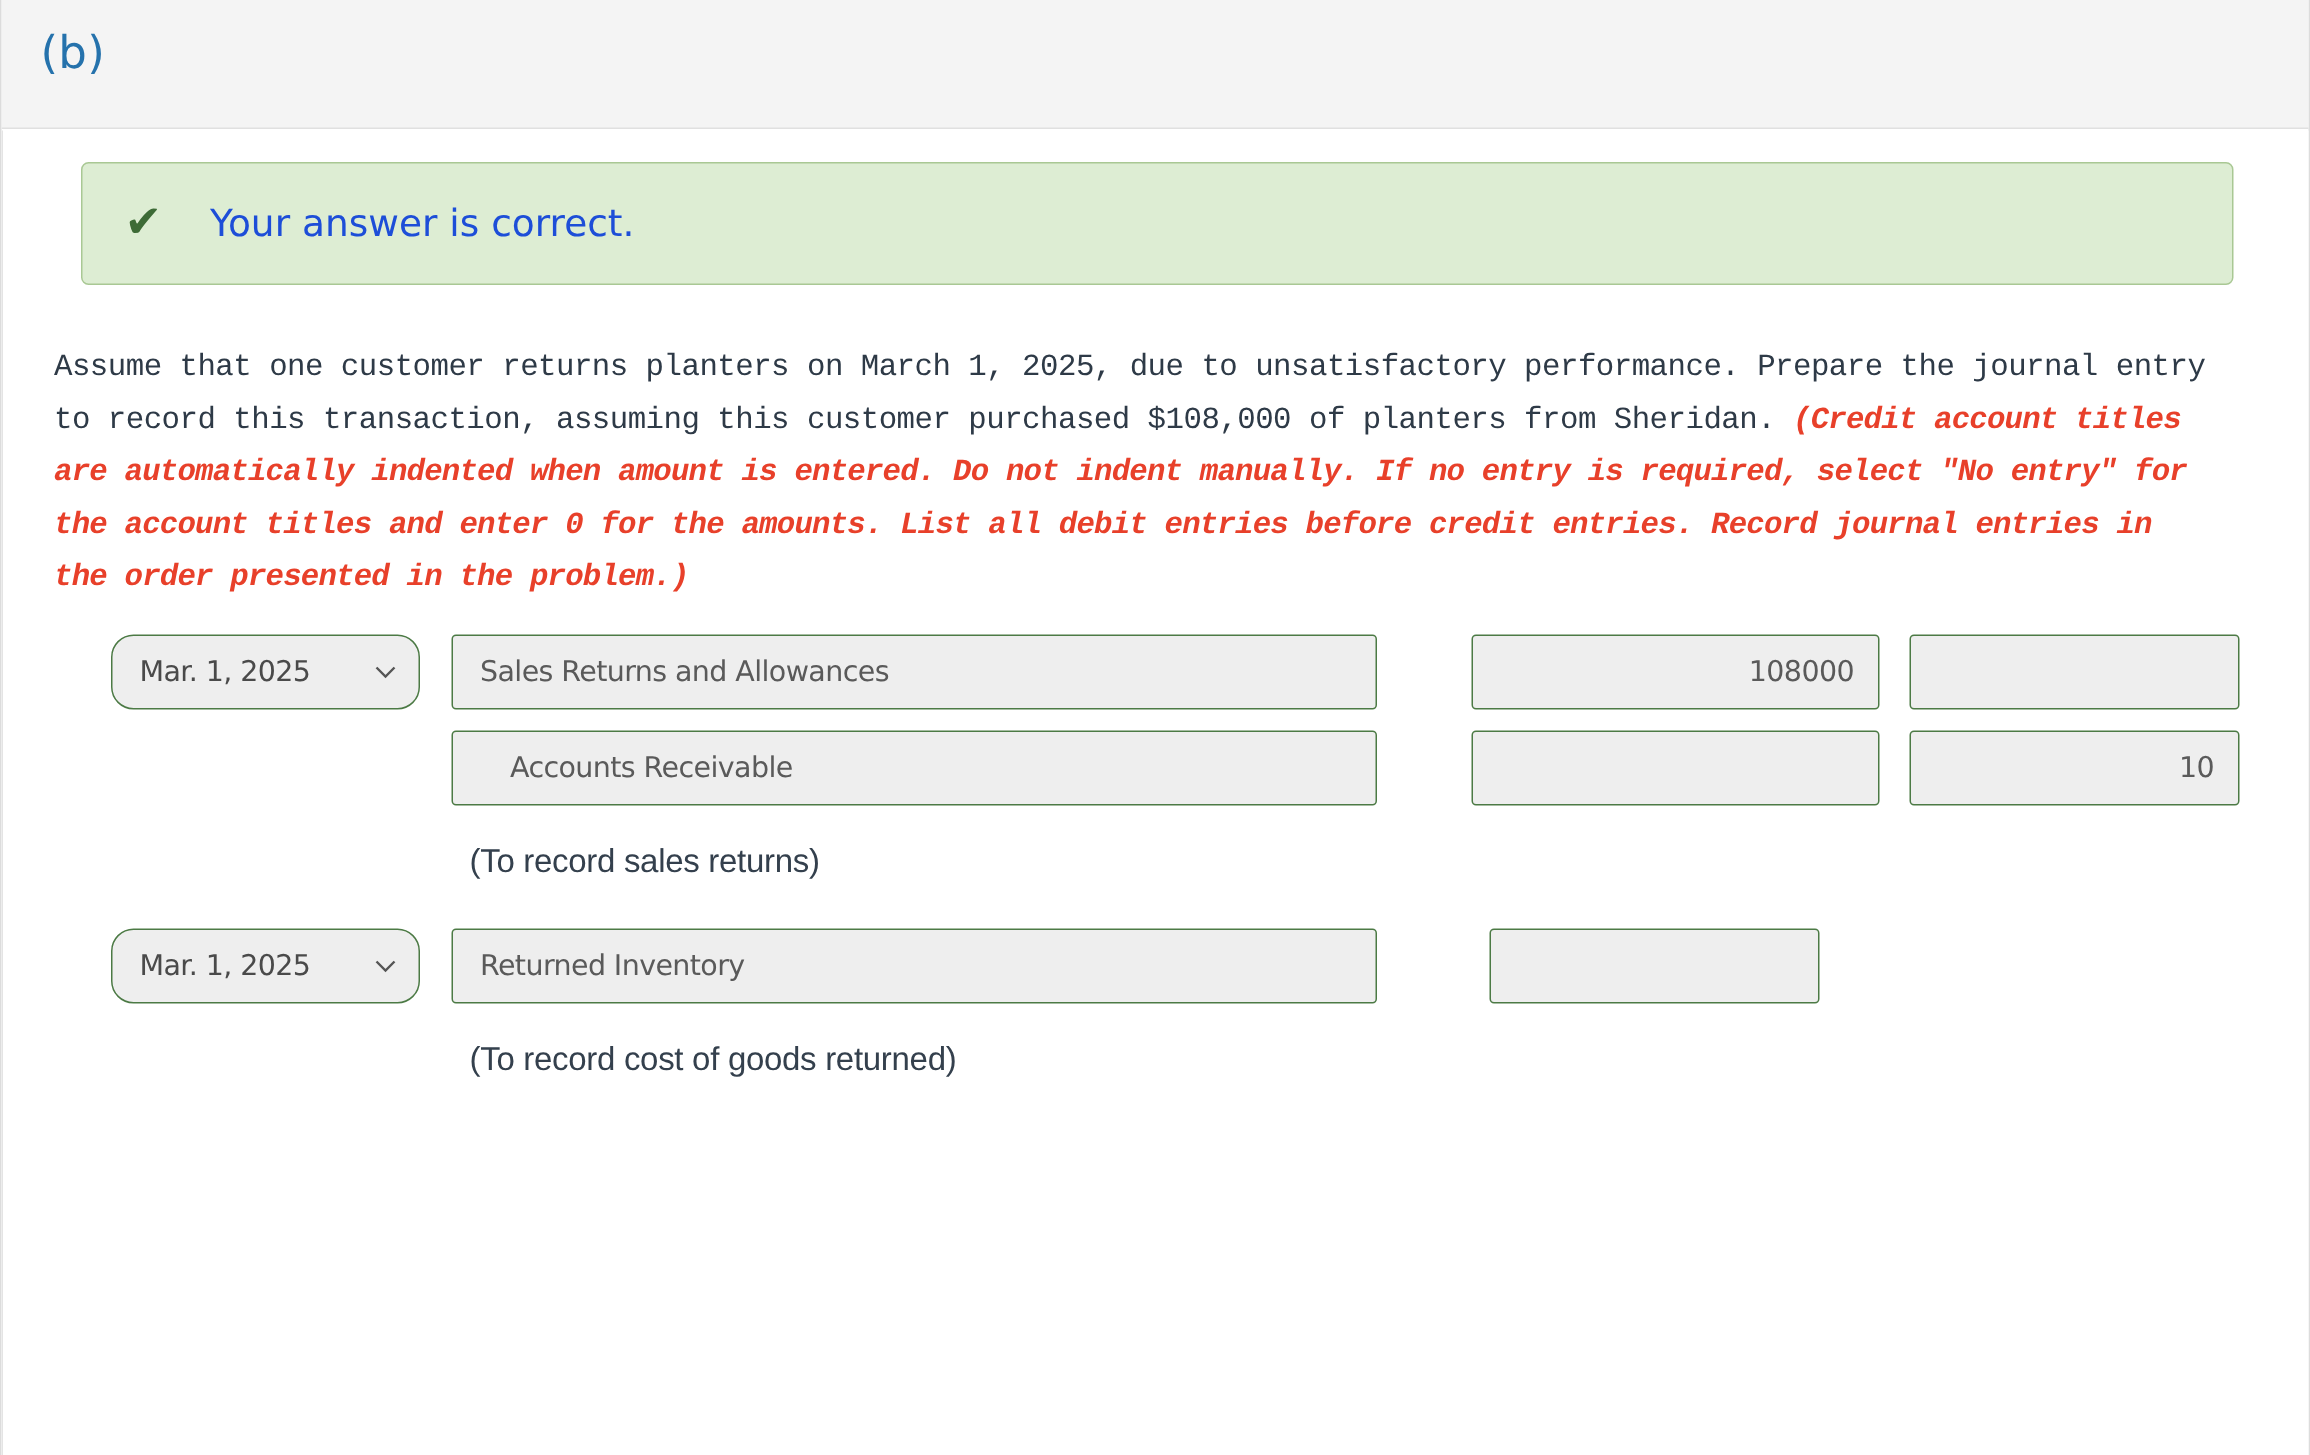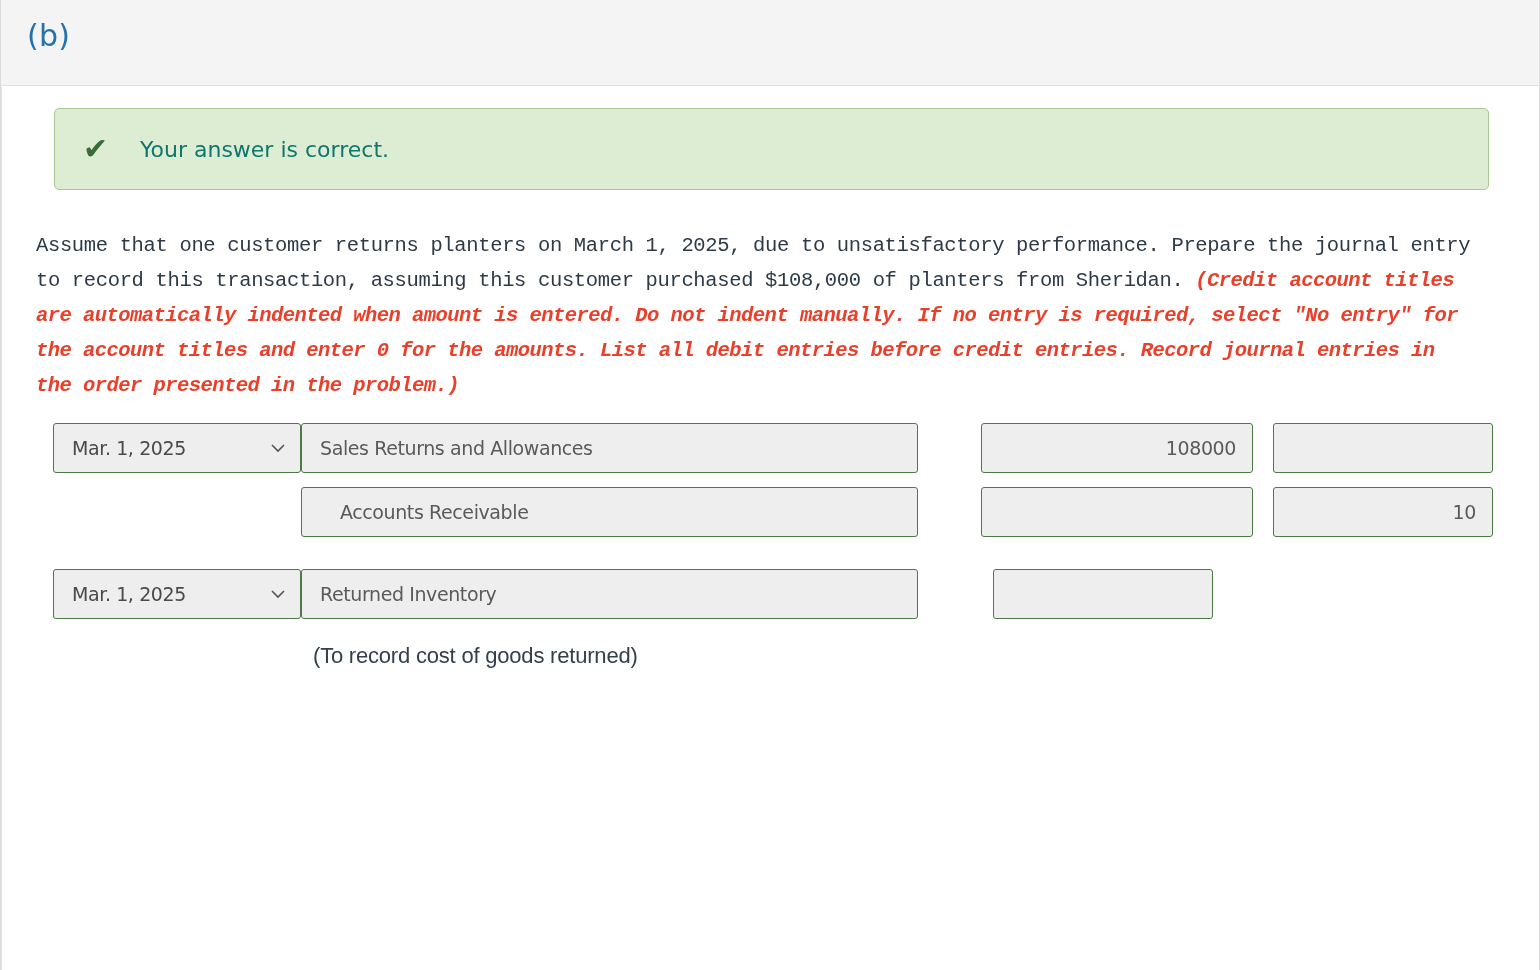--- a/index.html
+++ b/index.html
@@ -72,22 +72,22 @@
     line-height: 1;
     color: #3d6b36;
     font-family: "DejaVu Sans", sans-serif;
     font-weight: 700;
   }
   .banner-text {
     position: absolute;
     left: 85px;
     top: 50%;
     transform: translateY(-50%);
-    font-size: 22px;
-    color: #0f766e;
+    font-size: 25px;
+    color: #1d4ed8;
     font-family: "DejaVu Sans", sans-serif;
     white-space: nowrap;
   }
 
   
   .question {
     position: absolute;
     left: 34px;
     top: 141px;
     width: 1440px;
@@ -134,25 +134,25 @@
     align-items: flex-start;
     margin-top: 14px;
   }
   .cell-date   { width: 248px; display: flex; justify-content: center; }
   .cell-acct   { width: 676px; display: flex; justify-content: flex-start; align-items: center; }
   .cell-debit  { width: 280px; display: flex; justify-content: center; }
   .cell-credit { width: 220px; display: flex; justify-content: center; margin-left: 16px; }
 
   
   .sel {
-    width: 248px;
+    width: 206px;
     height: 50px;
     background: #eeeeee;
     border: 1px solid #4c7a45;
-    border-radius: 3px;
+    border-radius: 15px;
     display: flex;
     align-items: center;
     padding: 0 14px 0 18px;
     font-family: "DejaVu Sans", sans-serif;
     font-size: 19px;
     color: #4a4a4a;
     letter-spacing: -0.4px;
     justify-content: space-between;
   }
   .chev {
@@ -253,20 +253,28 @@
             <span></span>
           </div>
         </div>
         <div class="cell-credit">
           <div class="inp inp-amt-credit">
             <span>10</span>
           </div>
         </div>
       </div>
 
+      <div class="jrow explainrow">
+        <div class="cell-date"></div>
+        <div class="cell-acct">
+          <div class="explain">(To record sales returns)</div>
+        </div>
+        <div class="cell-debit"></div>
+        <div class="cell-credit"></div>
+      </div>
 
       <div class="jrow entry-gap">
         <div class="cell-date">
           <div class="sel">
             <span>Mar. 1, 2025</span>
             <span class="chev">
               <svg width="16" height="16" viewBox="0 0 16 16">
                   <path d="M2 5 L8 11 L14 5" fill="none" stroke="#555" stroke-width="1.6"></path>
                 </svg>
             </span>

